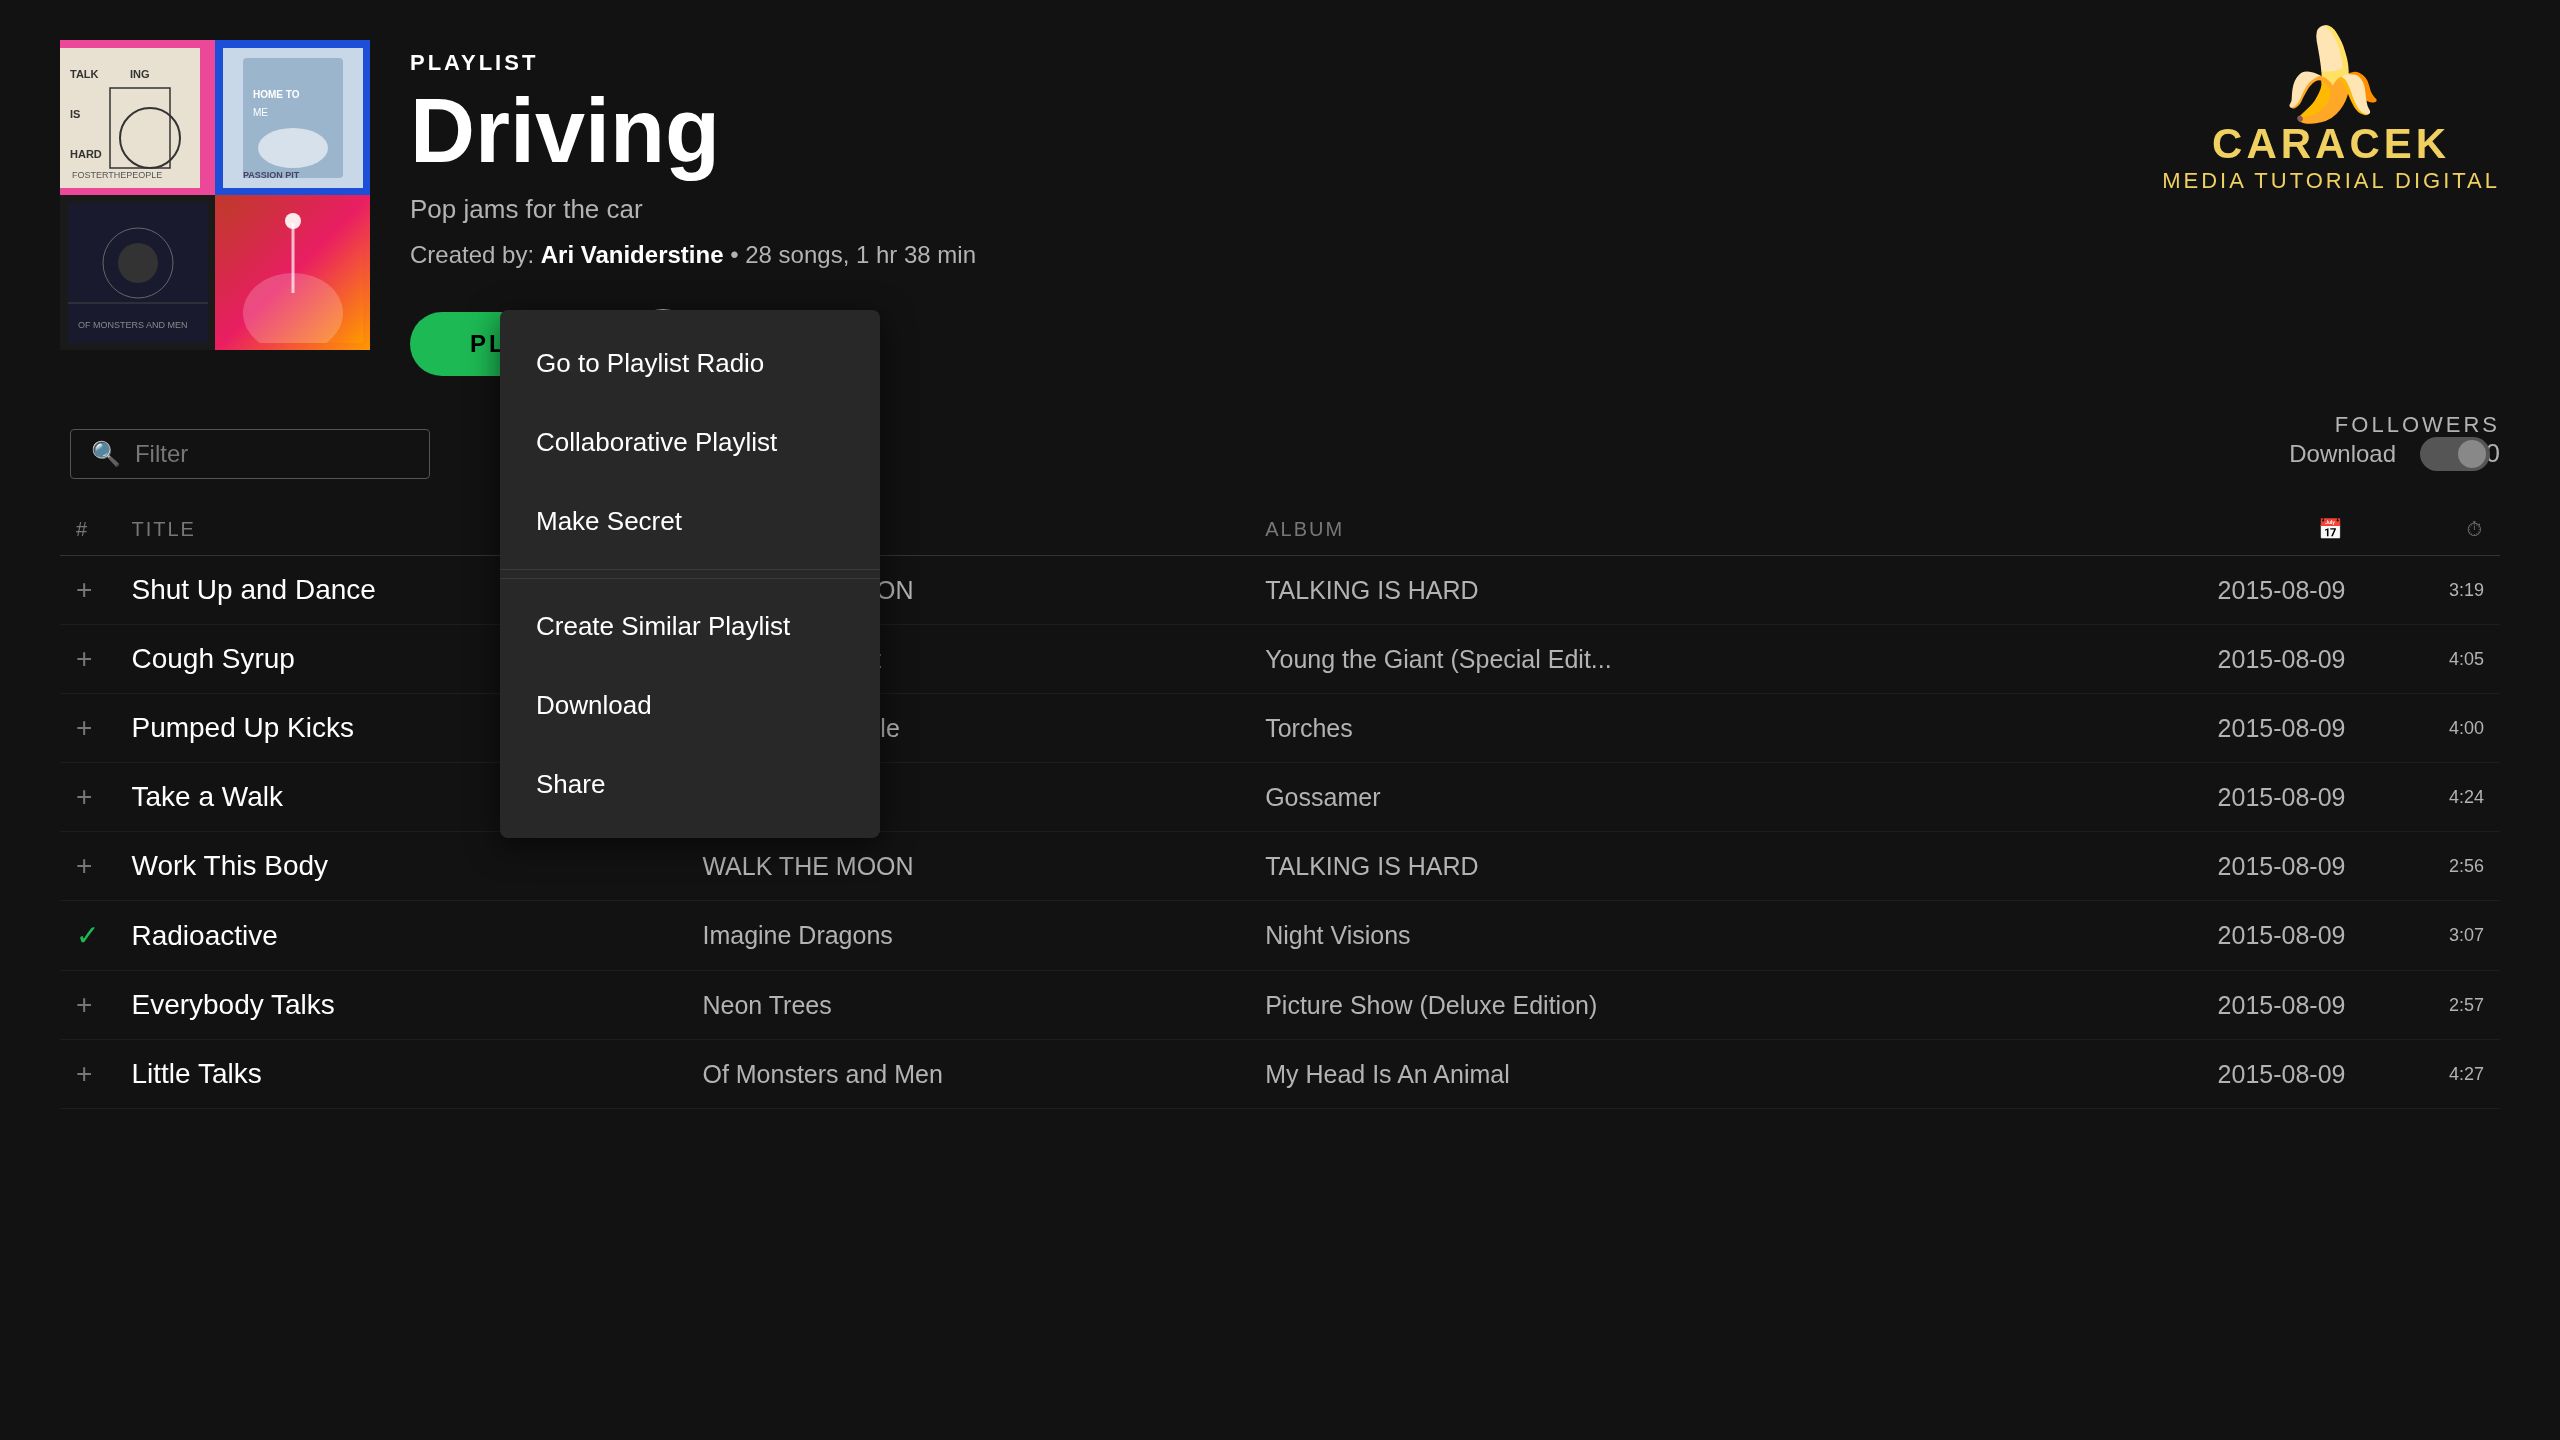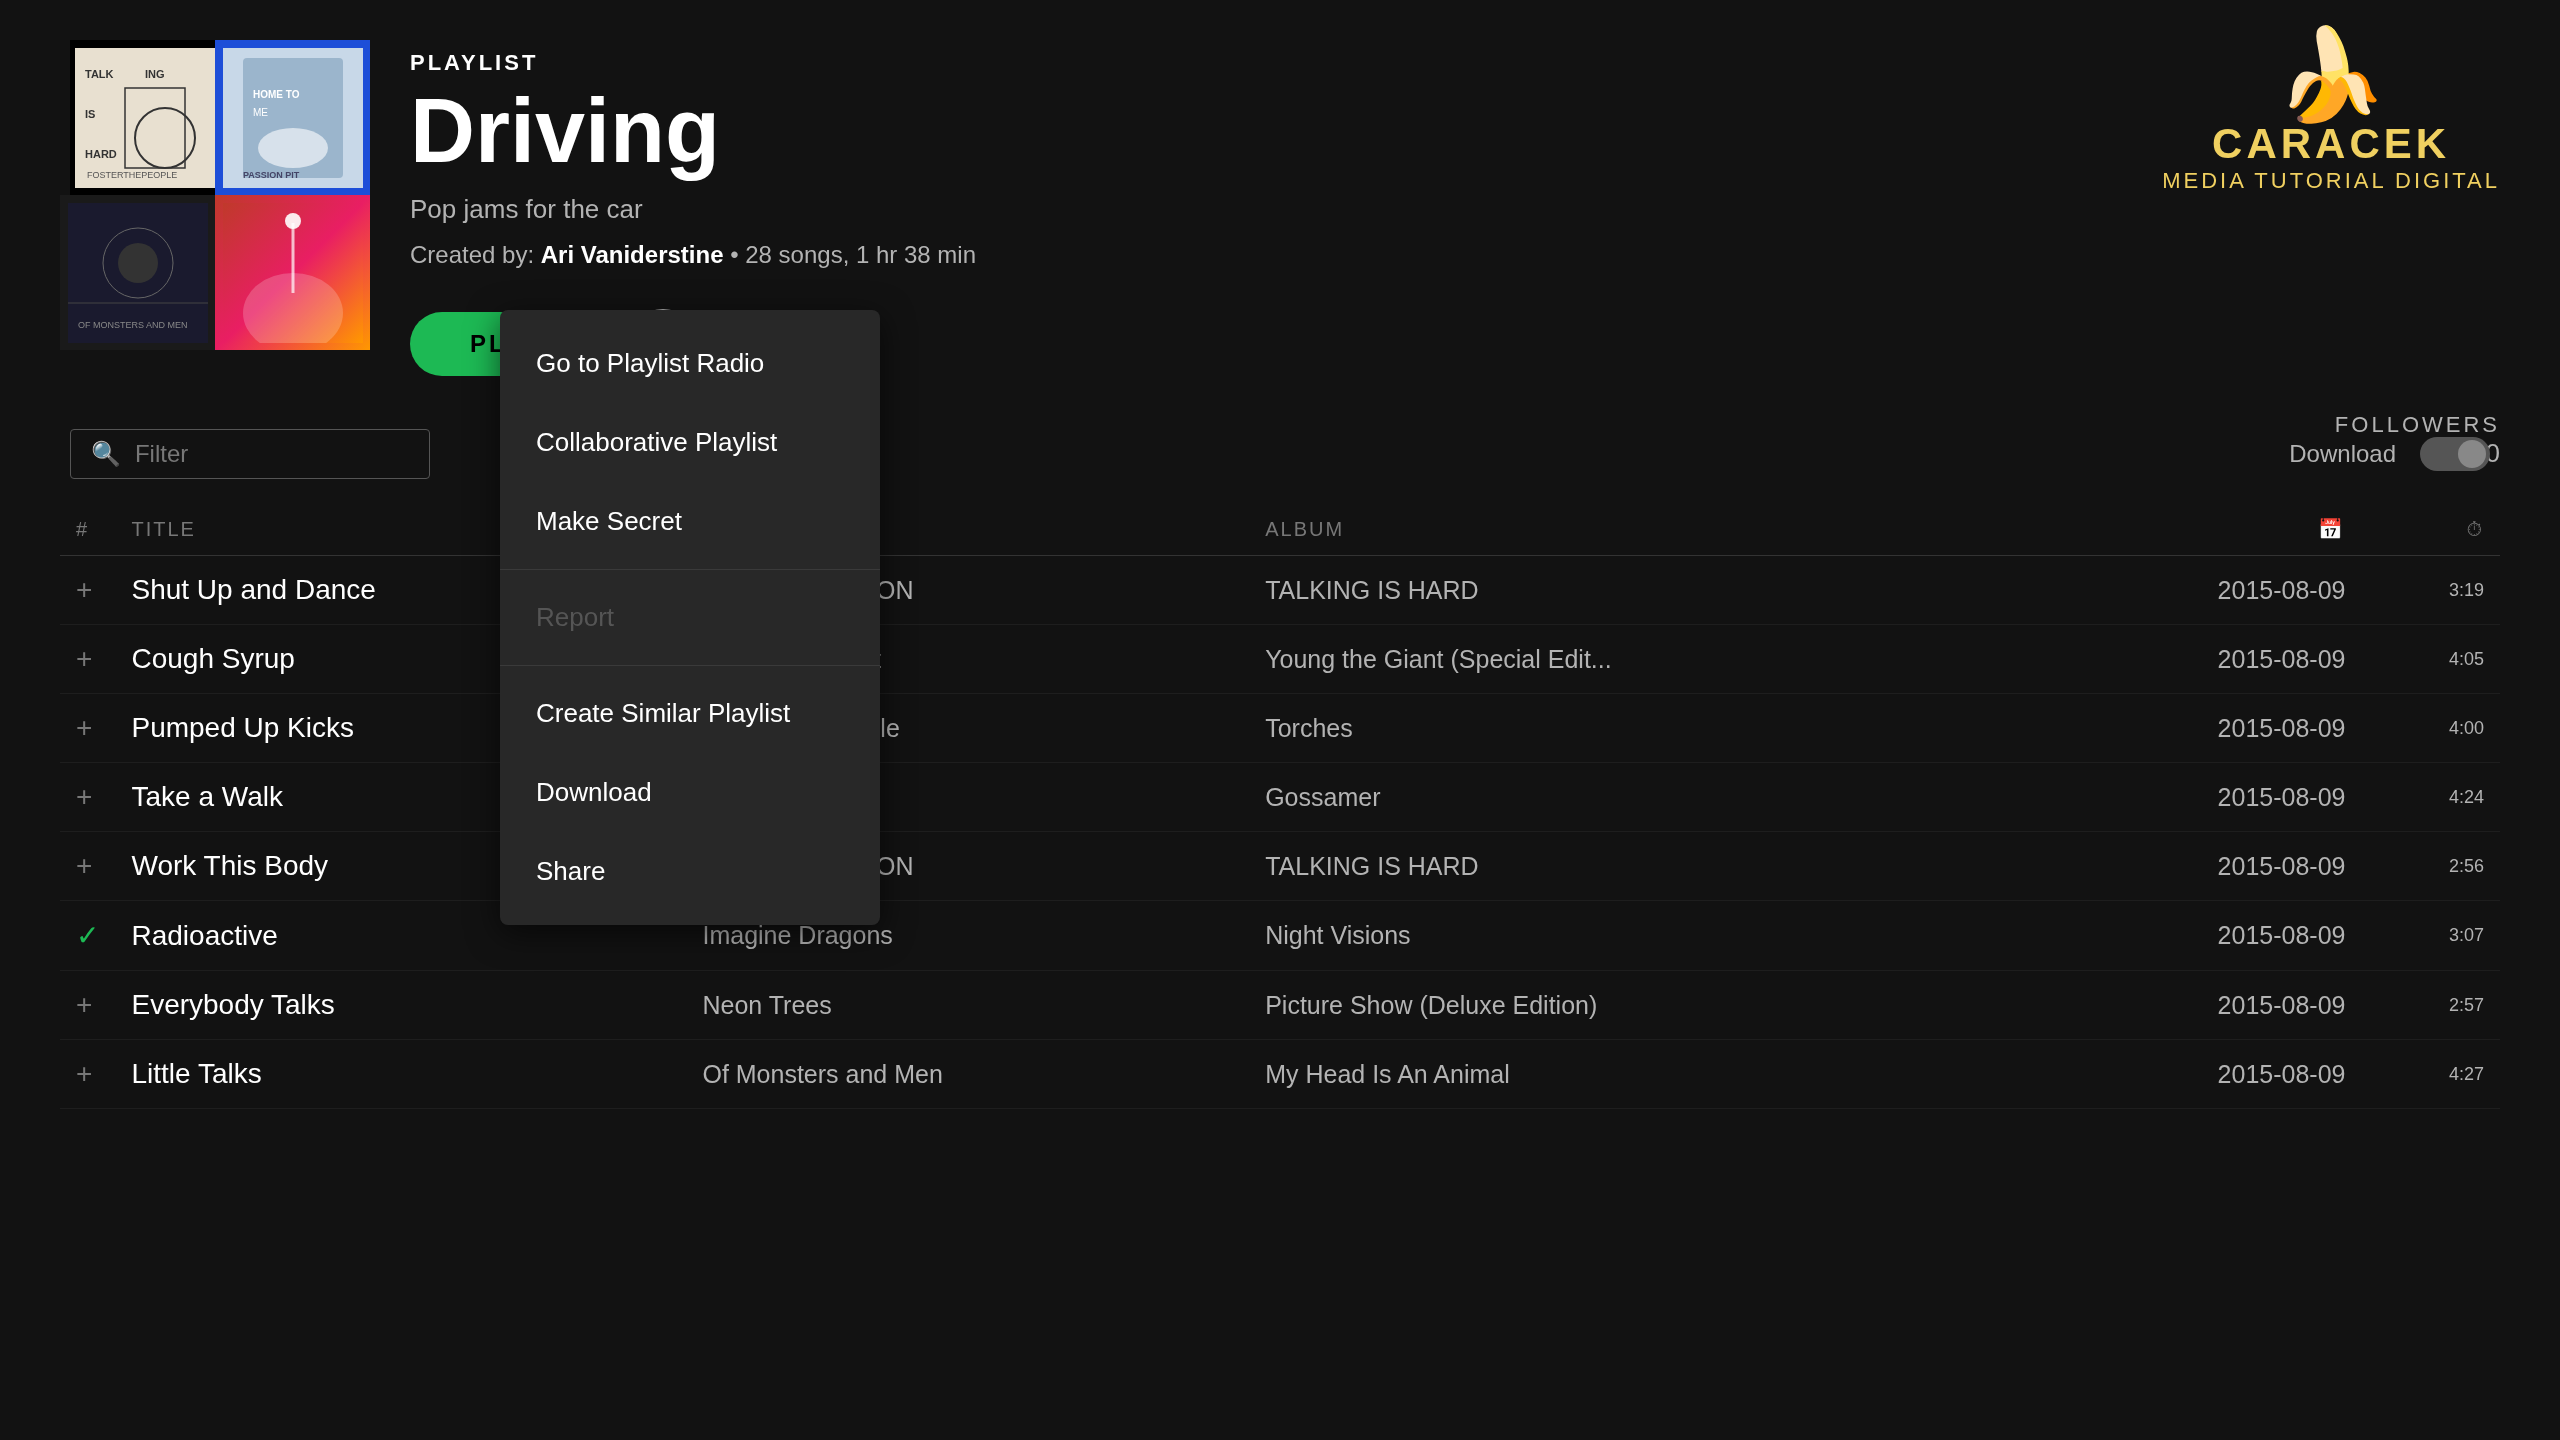--- a/index.html
+++ b/index.html
@@ -33,21 +33,21 @@
       display: grid;
       grid-template-columns: 1fr 1fr;
       grid-template-rows: 1fr 1fr;
       overflow: hidden;
     }
 
     .cover-quad {
       overflow: hidden;
     }
 
-    .cover-q1 { background: #000000; display: flex; align-items: center; justify-content: flex-end; margin-left: 10px; }
+    .cover-q1 { background: #ec4899; display: flex; align-items: center; justify-content: flex-start; }
     .cover-q2 { background: #1d4ed8; display: flex; align-items: center; justify-content: center; }
     .cover-q3 { background: #1a1a1a; display: flex; align-items: center; justify-content: center; }
     .cover-q4 { background: linear-gradient(135deg, #c0392b, #e91e63, #ff9800); display: flex; align-items: center; justify-content: center; }
 
     
     .cover-q1 svg { width: 140px; height: 140px; }
     .cover-q2 svg { width: 140px; height: 140px; }
     .cover-q3 svg { width: 140px; height: 140px; }
     .cover-q4 svg { width: 140px; height: 140px; }
 
@@ -509,20 +509,19 @@
     <td class="track-duration">4:27</td>
   </tr>
       </tbody>
   </table>
 
   <div class="context-menu" id="context-menu">
   <div class="menu-item">Go to Playlist Radio</div>
       <div class="menu-item">Collaborative Playlist</div>
       <div class="menu-item">Make Secret</div>
       <div class="menu-divider"></div>
-      <div class="menu-item disabled">Report</div>
       <div class="menu-divider"></div>
       <div class="menu-item">Create Similar Playlist</div>
       <div class="menu-item">Download</div>
       <div class="menu-item">Share</div>
     </div>
 
 </div>
 
 </body></html>

